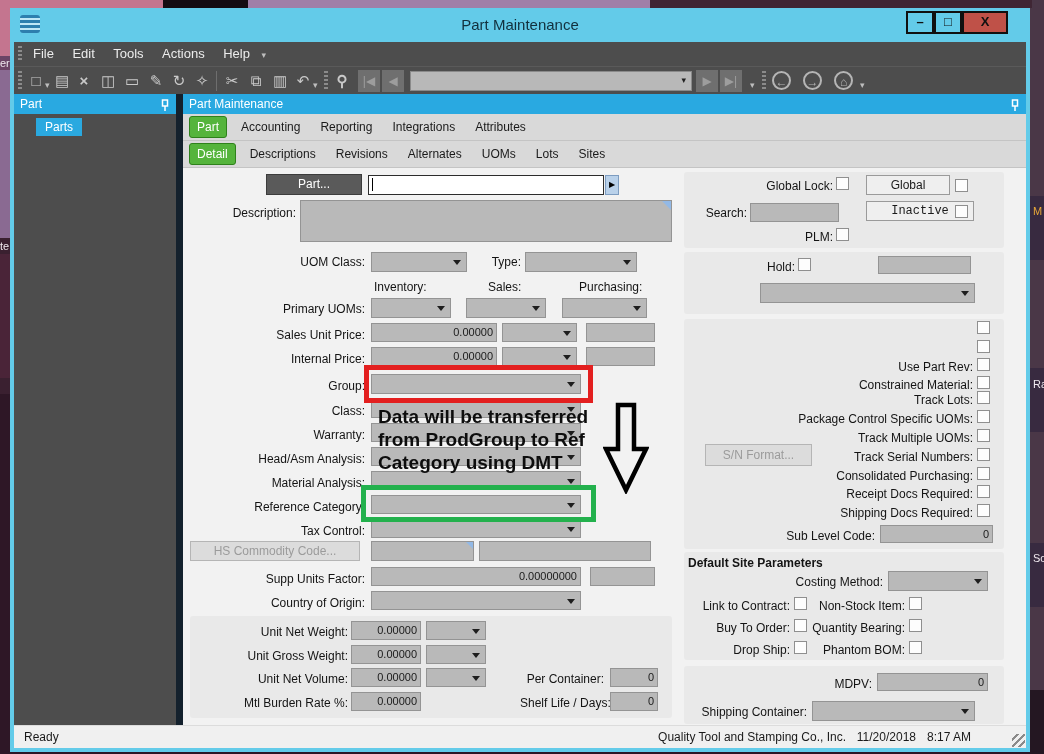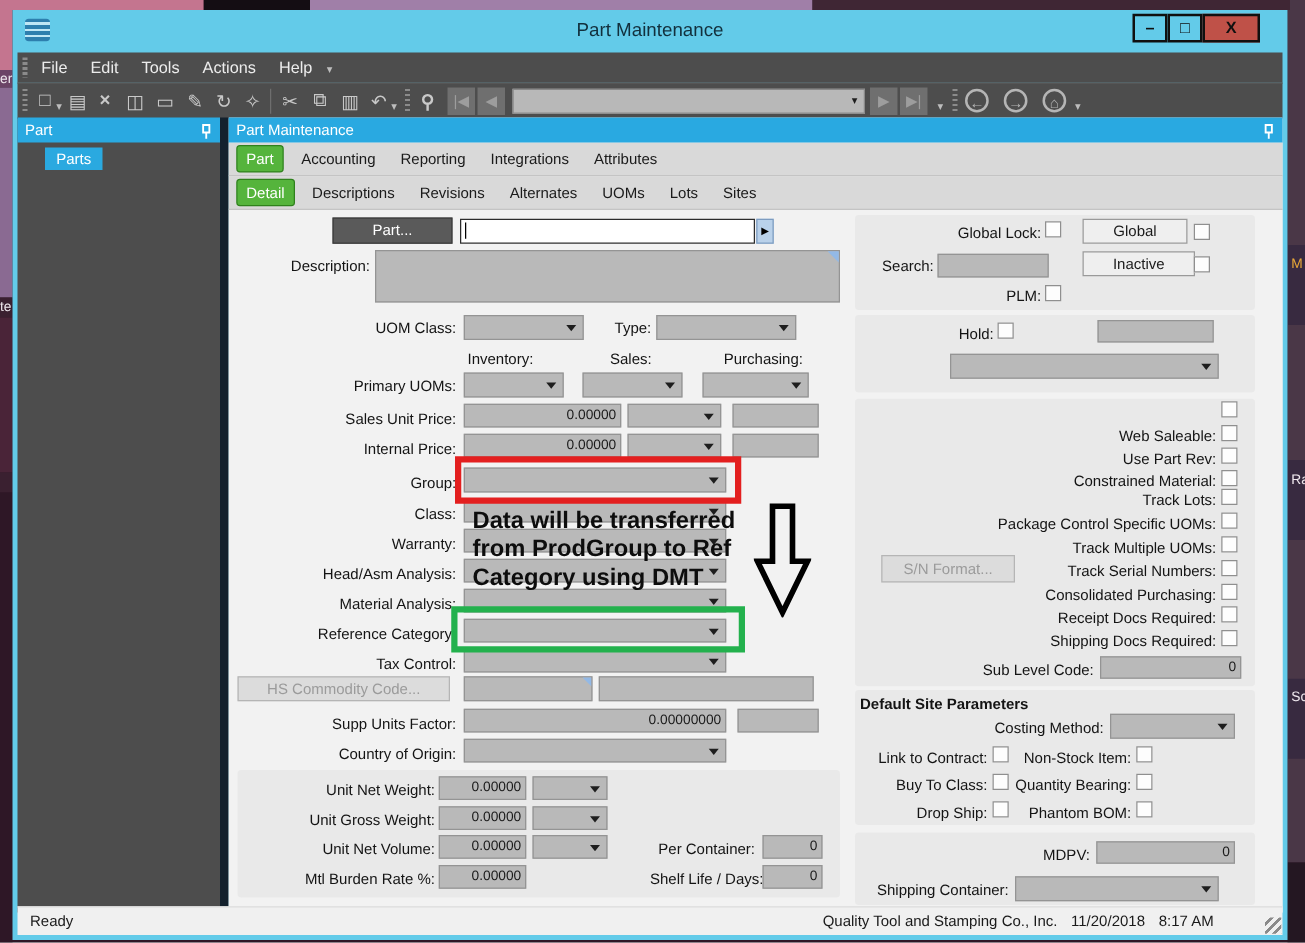--- a/index.html
+++ b/index.html
@@ -288,32 +288,31 @@
         <div class="fld num" style="left:168px;top:524px;width:70px;height:19px;line-height:17px;">0.00000</div>
         <span class="lbl" style="left:337px;top:528px;width:84px;">Shelf Life / Days:</span>
         <div class="fld num" style="left:427px;top:524px;width:48px;height:19px;line-height:17px;">0</div>
 
         <span class="lbl" style="left:520px;top:11px;width:130px;">Global Lock:</span>
         <div class="cb" style="left:653px;top:9px;"></div>
         <div class="flatbtn" style="left:683px;top:7px;width:84px;height:20px;line-height:18px;">Global</div>
         <div class="cb" style="left:772px;top:11px;"></div>
         <span class="lbl" style="left:501px;top:38px;width:63px;">Search:</span>
         <div class="fld" style="left:567px;top:35px;width:89px;height:19px;"></div>
-        <div class="flatbtn" style="left:683px;top:33px;width:90px;height:20px;line-height:18px;">Inactive</div>
+        <div class="flatbtn" style="left:683px;top:33px;width:108px;height:20px;line-height:18px;font-family:Liberation Mono, monospace;">Inactive</div>
         <div class="cb" style="left:772px;top:37px;"></div>
         <span class="lbl" style="left:520px;top:62px;width:130px;">PLM:</span>
         <div class="cb" style="left:653px;top:60px;"></div>
 
         <span class="lbl" style="left:520px;top:92px;width:92px;">Hold:</span>
         <div class="cb" style="left:615px;top:90px;"></div>
         <div class="fld" style="left:695px;top:88px;width:93px;height:18px;"></div>
         <div class="fld dd" style="left:577px;top:115px;width:215px;height:20px;"></div>
 
         <div class="cb" style="left:794px;top:153px;"></div>
-        <span class="lbl" style="left:460px;top:174px;width:330px;">Web Saleable:</span>
         <div class="cb" style="left:794px;top:172px;"></div>
         <span class="lbl" style="left:460px;top:192px;width:330px;">Use Part Rev:</span>
         <div class="cb" style="left:794px;top:190px;"></div>
         <span class="lbl" style="left:460px;top:210px;width:330px;">Constrained Material:</span>
         <div class="cb" style="left:794px;top:208px;"></div>
         <span class="lbl" style="left:460px;top:225px;width:330px;">Track Lots:</span>
         <div class="cb" style="left:794px;top:223px;"></div>
         <span class="lbl" style="left:460px;top:244px;width:330px;">Package Control Specific UOMs:</span>
         <div class="cb" style="left:794px;top:242px;"></div>
         <span class="lbl" style="left:460px;top:263px;width:330px;">Track Multiple UOMs:</span>
@@ -330,21 +329,21 @@
         <span class="lbl" style="left:500px;top:361px;width:192px;">Sub Level Code:</span>
         <div class="fld num" style="left:697px;top:357px;width:113px;height:18px;line-height:16px;">0</div>
 
         <span class="llbl" style="left:505px;top:388px;font-weight:bold;">Default Site Parameters</span>
         <span class="lbl" style="left:520px;top:407px;width:180px;">Costing Method:</span>
         <div class="fld dd" style="left:705px;top:403px;width:100px;height:20px;"></div>
         <span class="lbl" style="left:480px;top:431px;width:127px;">Link to Contract:</span>
         <div class="cb" style="left:611px;top:429px;"></div>
         <span class="lbl" style="left:595px;top:431px;width:127px;">Non-Stock Item:</span>
         <div class="cb" style="left:726px;top:429px;"></div>
-        <span class="lbl" style="left:480px;top:453px;width:127px;">Buy To Class:</span>
+        <span class="lbl" style="left:480px;top:453px;width:127px;">Buy To Order:</span>
         <div class="cb" style="left:611px;top:451px;"></div>
         <span class="lbl" style="left:595px;top:453px;width:127px;">Quantity Bearing:</span>
         <div class="cb" style="left:726px;top:451px;"></div>
         <span class="lbl" style="left:480px;top:475px;width:127px;">Drop Ship:</span>
         <div class="cb" style="left:611px;top:473px;"></div>
         <span class="lbl" style="left:595px;top:475px;width:127px;">Phantom BOM:</span>
         <div class="cb" style="left:726px;top:473px;"></div>
 
         <span class="lbl" style="left:540px;top:509px;width:149px;">MDPV:</span>
         <div class="fld num" style="left:694px;top:505px;width:111px;height:18px;line-height:16px;">0</div>

